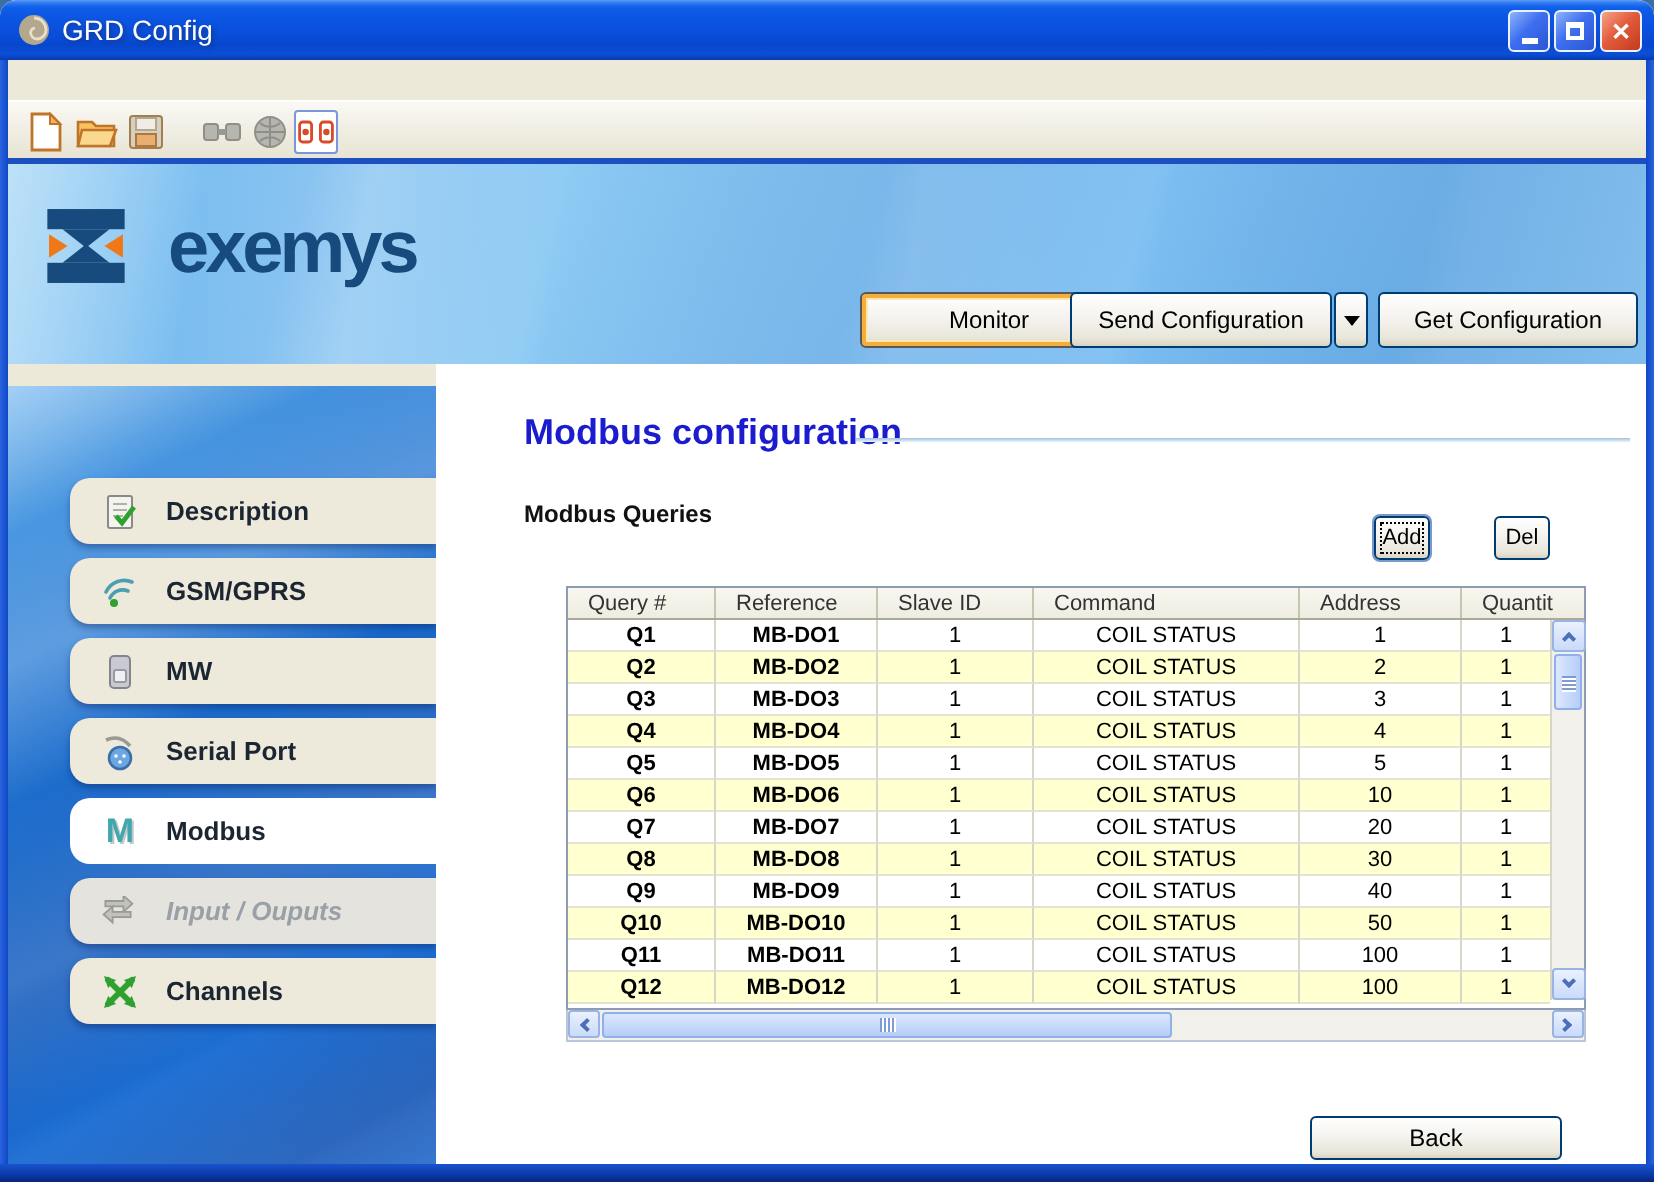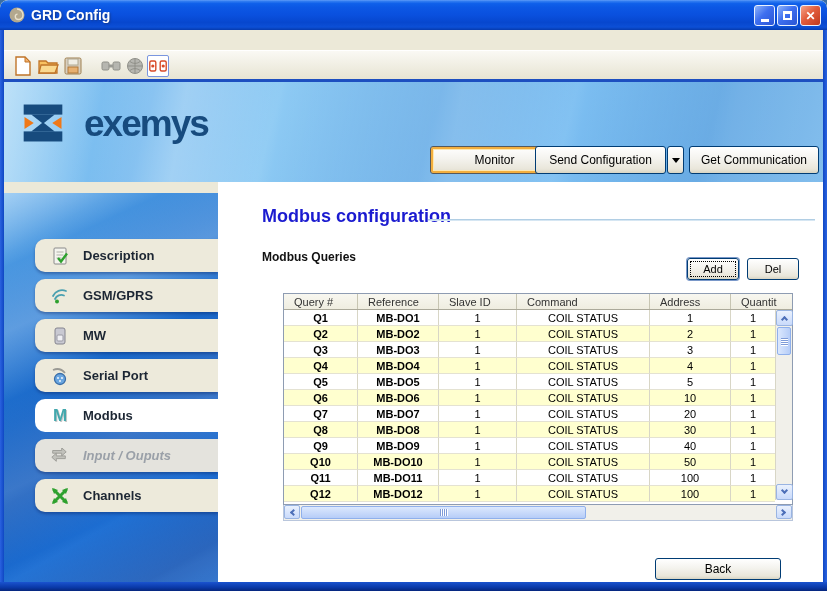--- a/index.html
+++ b/index.html
@@ -4,21 +4,21 @@
 <style>
   html,body{margin:0;padding:0;background:#3a6ea5;}
   *{box-sizing:border-box;font-family:"Liberation Sans",sans-serif;}
   .window{position:relative;width:827px;height:591px;overflow:hidden;border-radius:8px 8px 0 0;background:#ECE9D8;}
 
   
   .titlebar{position:absolute;left:0;top:0;width:827px;height:30px;
     background:linear-gradient(180deg,#5f9cf8 0%,#2e7af0 5%,#0f60ea 12%,#0c57e4 25%,#0a50de 50%,#0747ce 75%,#0c4fd6 90%,#063bae 100%);
     border-radius:8px 8px 0 0;display:flex;align-items:center;}
   .title-icon{width:18px;height:18px;margin:0 5px 0 8px;}
-  .title-text{color:#fff;font-weight:bold;font-size:14px;text-shadow:1px 1px 2px #163a8c;}
+  .title-text{color:#fff;font-weight:normal;font-size:14px;text-shadow:1px 1px 2px #163a8c;}
   .win-btns{position:absolute;right:6px;top:5px;display:flex;gap:2px;}
   .wbtn{width:21px;height:21px;border-radius:3px;border:1px solid #eaf2ff;color:#fff;
     display:flex;align-items:center;justify-content:center;font-size:12px;font-weight:bold;line-height:1;}
   .wbtn.blue{background:linear-gradient(135deg,#8fb4f9 0%,#3e6ff0 45%,#2b55d4 100%);}
   .wbtn.red{background:linear-gradient(135deg,#f6a489 0%,#e25d3d 45%,#c13a1c 100%);}
   .glyph-min{width:8px;height:3px;background:#fff;margin-top:9px;}
   .glyph-max{width:9px;height:9px;border:2px solid #fff;border-top-width:3px;}
 
   
   .menubar{position:absolute;left:4px;top:30px;width:819px;height:20px;background:#ECE9D8;display:flex;align-items:center;}
@@ -63,21 +63,21 @@
   .side-label{font-size:13px;font-weight:bold;color:#1c2633;}
   .side-item.dis .side-label{color:#9aa0a8;font-style:italic;}
   .m-letter{font-size:17px;font-weight:bold;color:#43a8ad;text-shadow:1px 1px 0 #c9c9c9;}
 
   
   .content{position:absolute;left:218px;top:182px;width:605px;height:400px;background:#fff;}
   .page-title{position:absolute;left:44px;top:24px;font-size:18px;font-weight:bold;color:#1b1bd0;}
   .title-rule{position:absolute;left:210px;top:37px;width:387px;height:2px;
     background:linear-gradient(180deg,#9fc2dd,#e8f2fa);}
   .section-label{position:absolute;left:44px;top:68px;font-size:12px;font-weight:bold;color:#111;}
-  .small-btn{position:absolute;top:76px;width:52px;height:21px;font-size:11px;height:22px;text-align:center;}
+  .small-btn{position:absolute;top:76px;width:28px;height:21px;font-size:11px;height:22px;text-align:center;}
   .small-btn.add{outline:1px dotted #000;outline-offset:-4px;box-shadow:0 0 0 1px #7a98c9;}
 
   
   .grid{position:absolute;left:65px;top:111px;width:510px;height:212px;border:1px solid #8E9CB2;background:#fff;}
   .grid-header{display:flex;height:16px;background:linear-gradient(180deg,#F8F7F0,#EFEDE0);border-bottom:1px solid #ABA99A;}
   .hcell{font-size:11px;color:#333;display:flex;align-items:center;padding-left:10px;border-right:1px solid #C7C5B2;overflow:hidden;white-space:nowrap;}
   .grid-body{display:flex;height:190px;}
   .rows{width:491px;}
   .trow{display:flex;height:16px;background:#fff;}
   .trow.alt{background:#FFFFCF;}
@@ -193,21 +193,21 @@
     <div class="xp-btn focus-gold" style="left:394px;top:64px;width:129px;">
       <span>Monitor</span>
     </div>
     <div class="xp-btn" style="left:531px;top:64px;width:131px;">
       <span>Send Configuration</span>
     </div>
     <div class="xp-btn drop-arrow" style="left:663px;top:64px;">
       <span class="tri-down"></span>
     </div>
     <div class="xp-btn" style="left:685px;top:64px;width:130px;">
-      <span>Get Communication</span>
+      <span>Get Configuration</span>
     </div>
   </div>
 
   <div class="left-col">
     <div class="side-item" style="top:46px">
       <span class="side-ico">
         <svg width="20" height="20" viewBox="0 0 20 20">
           <rect x="4" y="2" width="12" height="16" rx="1" fill="#f4f4ee" stroke="#8a8a8a"></rect>
           <path d="M6.5 6 h7 M6.5 9 h7 M6.5 12 h5" stroke="#b0b0a8" stroke-width="1"></path>
           <path d="M8 12 l3 3.5 l6 -8" fill="none" stroke="#2ea12e" stroke-width="2.4"></path>

